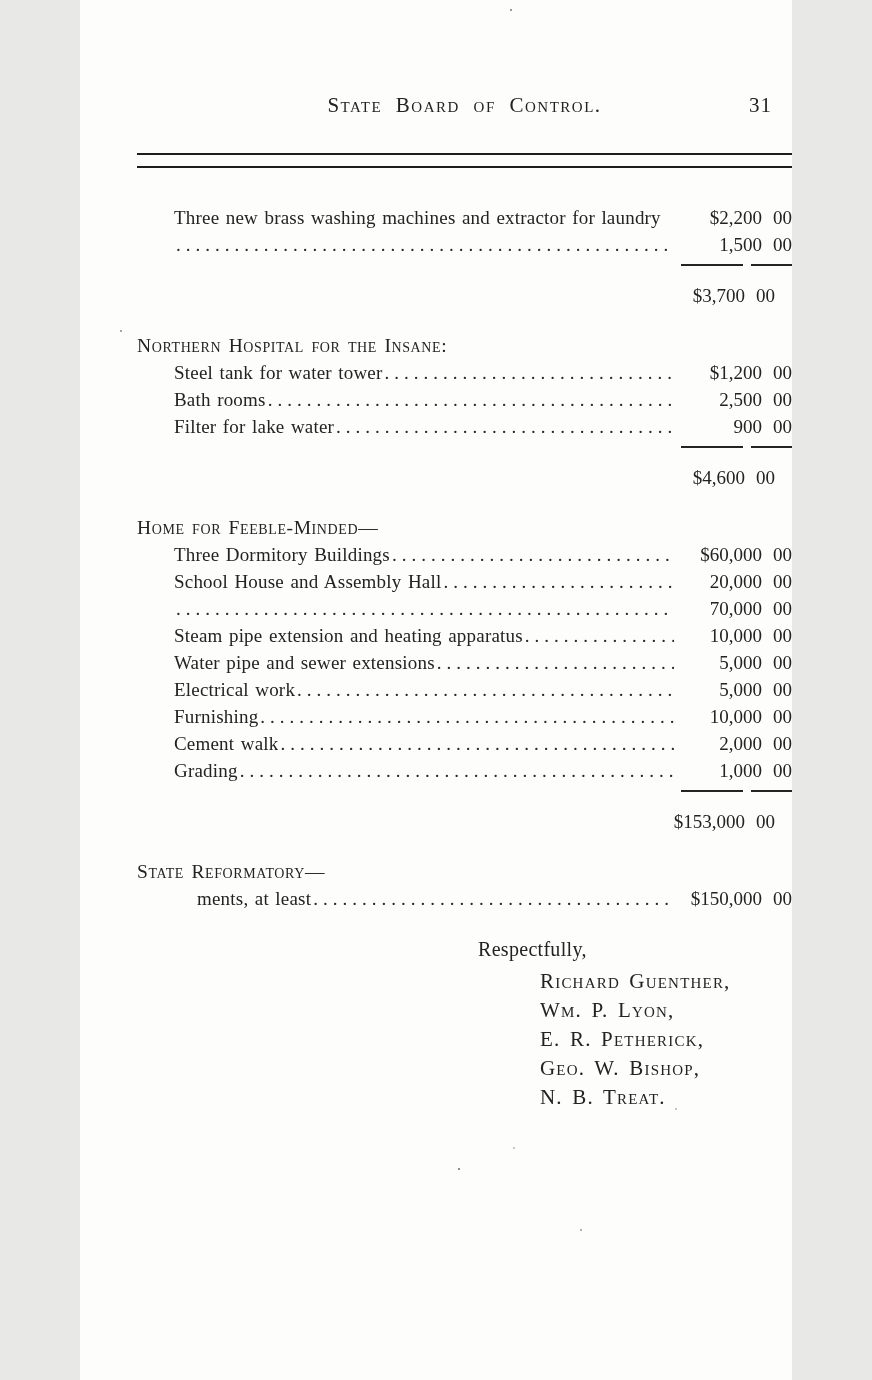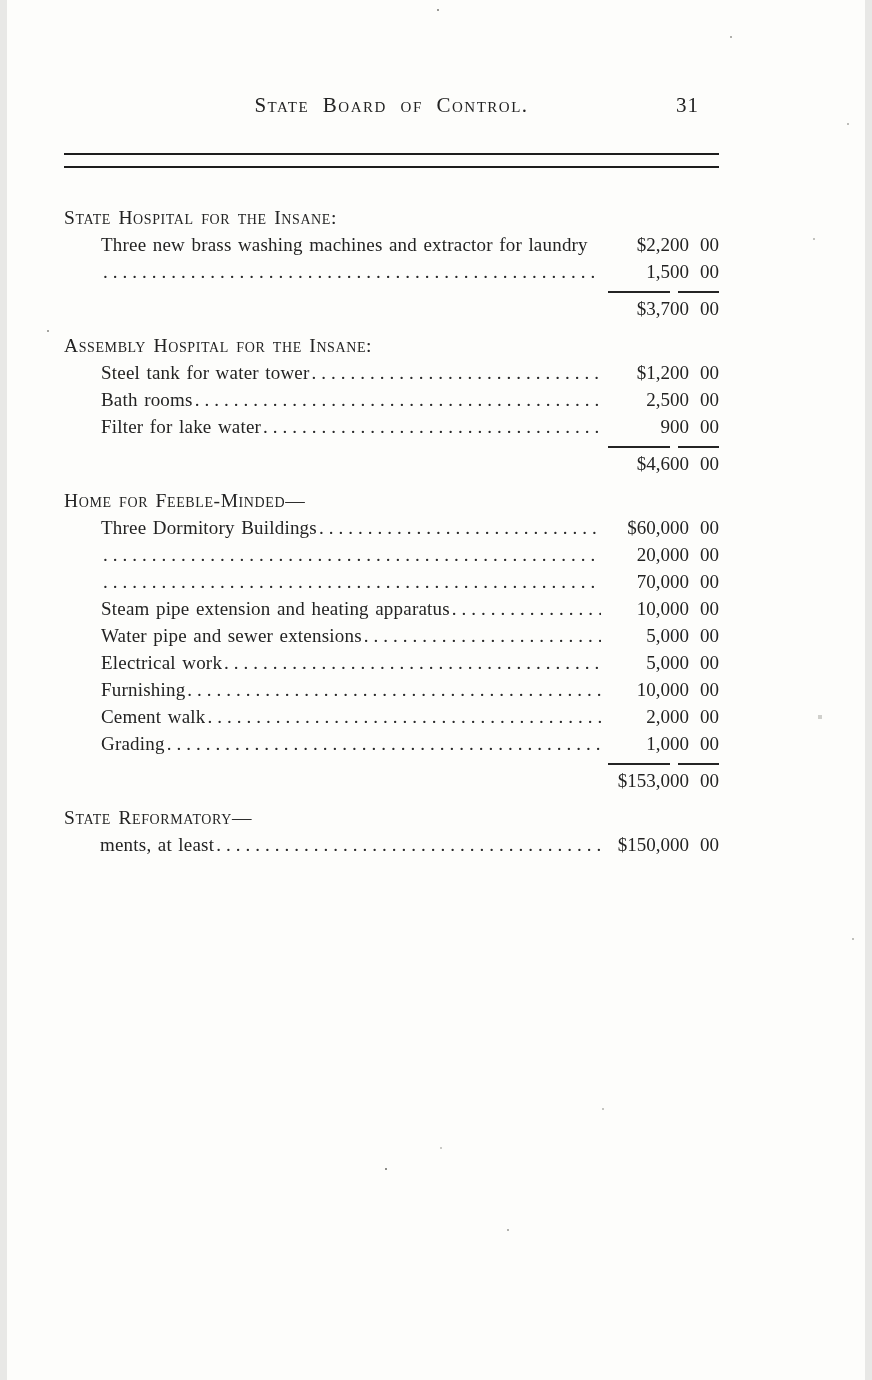--- a/index.html
+++ b/index.html
@@ -1,18 +1,18 @@
 <!DOCTYPE html>
 <html><head>
 <meta charset="utf-8">
 <style>
   html,body{margin:0;padding:0;background:#e8e8e6;}
   .page{
     position:relative;
-    width:858px;height:1380px;
+    width:712px;height:1380px;
     margin:0 auto;
     background:#fdfdfb;
     overflow:hidden;
     font-family:"Liberation Serif","DejaVu Serif",serif;
     color:#232323;
   }
   .content{position:absolute;left:57px;top:0;width:655px;}
 
   
   .header{position:relative;margin-top:95px;text-align:center;}
@@ -42,26 +42,26 @@
   .row .lbl{flex:0 1 auto;min-width:0;overflow:hidden;letter-spacing:.2px;word-spacing:1.5px;text-align:center;}
   .dots{flex:1 1 0;min-width:0;overflow:hidden;white-space:nowrap;}
   .dots::before{
     content:"...................................................................................";
     letter-spacing:5px;margin-left:2px;color:#2a2a2a;
   }
   .no-leader .dots::before{content:"";}
   .amt{flex:0 0 88px;text-align:right;}
   .cts{flex:0 0 30px;text-align:right;}
 
-  .wrap-line2{margin-left:36px;}
+  .wrap-line2{margin-left:60px;}
 
   .total-rule{display:flex;justify-content:flex-end;gap:8px;margin:6px 0 3px;}
   .total-rule .seg-dollars{width:62px;border-top:2px solid #242424;}
   .total-rule .seg-cents{width:41px;border-top:2px solid #242424;}
-  .total-row{display:flex;justify-content:flex-end;align-items:center;line-height:26px;margin:0;}
+  .total-row{display:flex;justify-content:flex-end;align-items:center;line-height:26px;margin:17px;}
   .section-gap{height:6px;}
 
   
   .signature{margin-top:22px;margin-left:341px;font-size:20px;}
   .closing{line-height:30px;letter-spacing:.3px;}
   .names{margin-left:62px;margin-top:3px;}
   .name{font-variant:small-caps;font-size:21px;line-height:29px;letter-spacing:1.2px;word-spacing:3px;}
 
   
   .specks{position:absolute;top:0;left:0;width:2px;height:2px;background:transparent;
@@ -84,21 +84,20 @@
       <span class="running-title">State Board of Control.</span>
       <span class="page-number">31</span>
     </div>
 
     <div class="rule rule-top"></div>
     <div class="rule rule-bottom"></div>
 
     <div class="body">
 
       <div class="section">
-        <div class="section-heading">State Hospital for the Insane:</div>
         <div class="row no-leader">
           <span class="lbl">Three new brass washing machines and extractor for laundry</span>
           <span class="dots"></span>
           <span class="amt">$2,200</span>
           <span class="cts">00</span>
         </div>
         <div class="row">
           <span class="dots"></span>
           <span class="amt">1,500</span>
           <span class="cts">00</span>
@@ -108,21 +107,21 @@
           <span class="seg-cents"></span>
         </div>
         <div class="total-row">
           <span class="amt">$3,700</span>
           <span class="cts">00</span>
         </div>
       </div>
       <div class="section-gap"></div>
 
       <div class="section">
-        <div class="section-heading">Assembly Hospital for the Insane:</div>
+        <div class="section-heading">Northern Hospital for the Insane:</div>
         <div class="row">
           <span class="lbl">Steel tank for water tower</span>
           <span class="dots"></span>
           <span class="amt">$1,200</span>
           <span class="cts">00</span>
         </div>
         <div class="row">
           <span class="lbl">Bath rooms</span>
           <span class="dots"></span>
           <span class="amt">2,500</span>
@@ -147,20 +146,21 @@
 
       <div class="section">
         <div class="section-heading">Home for Feeble-Minded—</div>
         <div class="row">
           <span class="lbl">Three Dormitory Buildings</span>
           <span class="dots"></span>
           <span class="amt">$60,000</span>
           <span class="cts">00</span>
         </div>
         <div class="row">
+          <span class="lbl">School House and Assembly Hall</span>
           <span class="dots"></span>
           <span class="amt">20,000</span>
           <span class="cts">00</span>
         </div>
         <div class="row">
           <span class="dots"></span>
           <span class="amt">70,000</span>
           <span class="cts">00</span>
         </div>
         <div class="row">
@@ -213,16 +213,26 @@
       <div class="section">
         <div class="section-heading">State Reformatory—</div>
         <div class="row wrap-line2">
           <span class="lbl">ments, at least</span>
           <span class="dots"></span>
           <span class="amt">$150,000</span>
           <span class="cts">00</span>
         </div>
       </div>
 
+      <div class="signature">
+        <div class="closing">Respectfully,</div>
+        <div class="names">
+          <div class="name">Richard Guenther,</div>
+          <div class="name">Wm. P. Lyon,</div>
+          <div class="name">E. R. Petherick,</div>
+          <div class="name">Geo. W. Bishop,</div>
+          <div class="name">N. B. Treat.</div>
+        </div>
+      </div>
 
     </div>
   </div>
 </div>
 
 </body></html>

